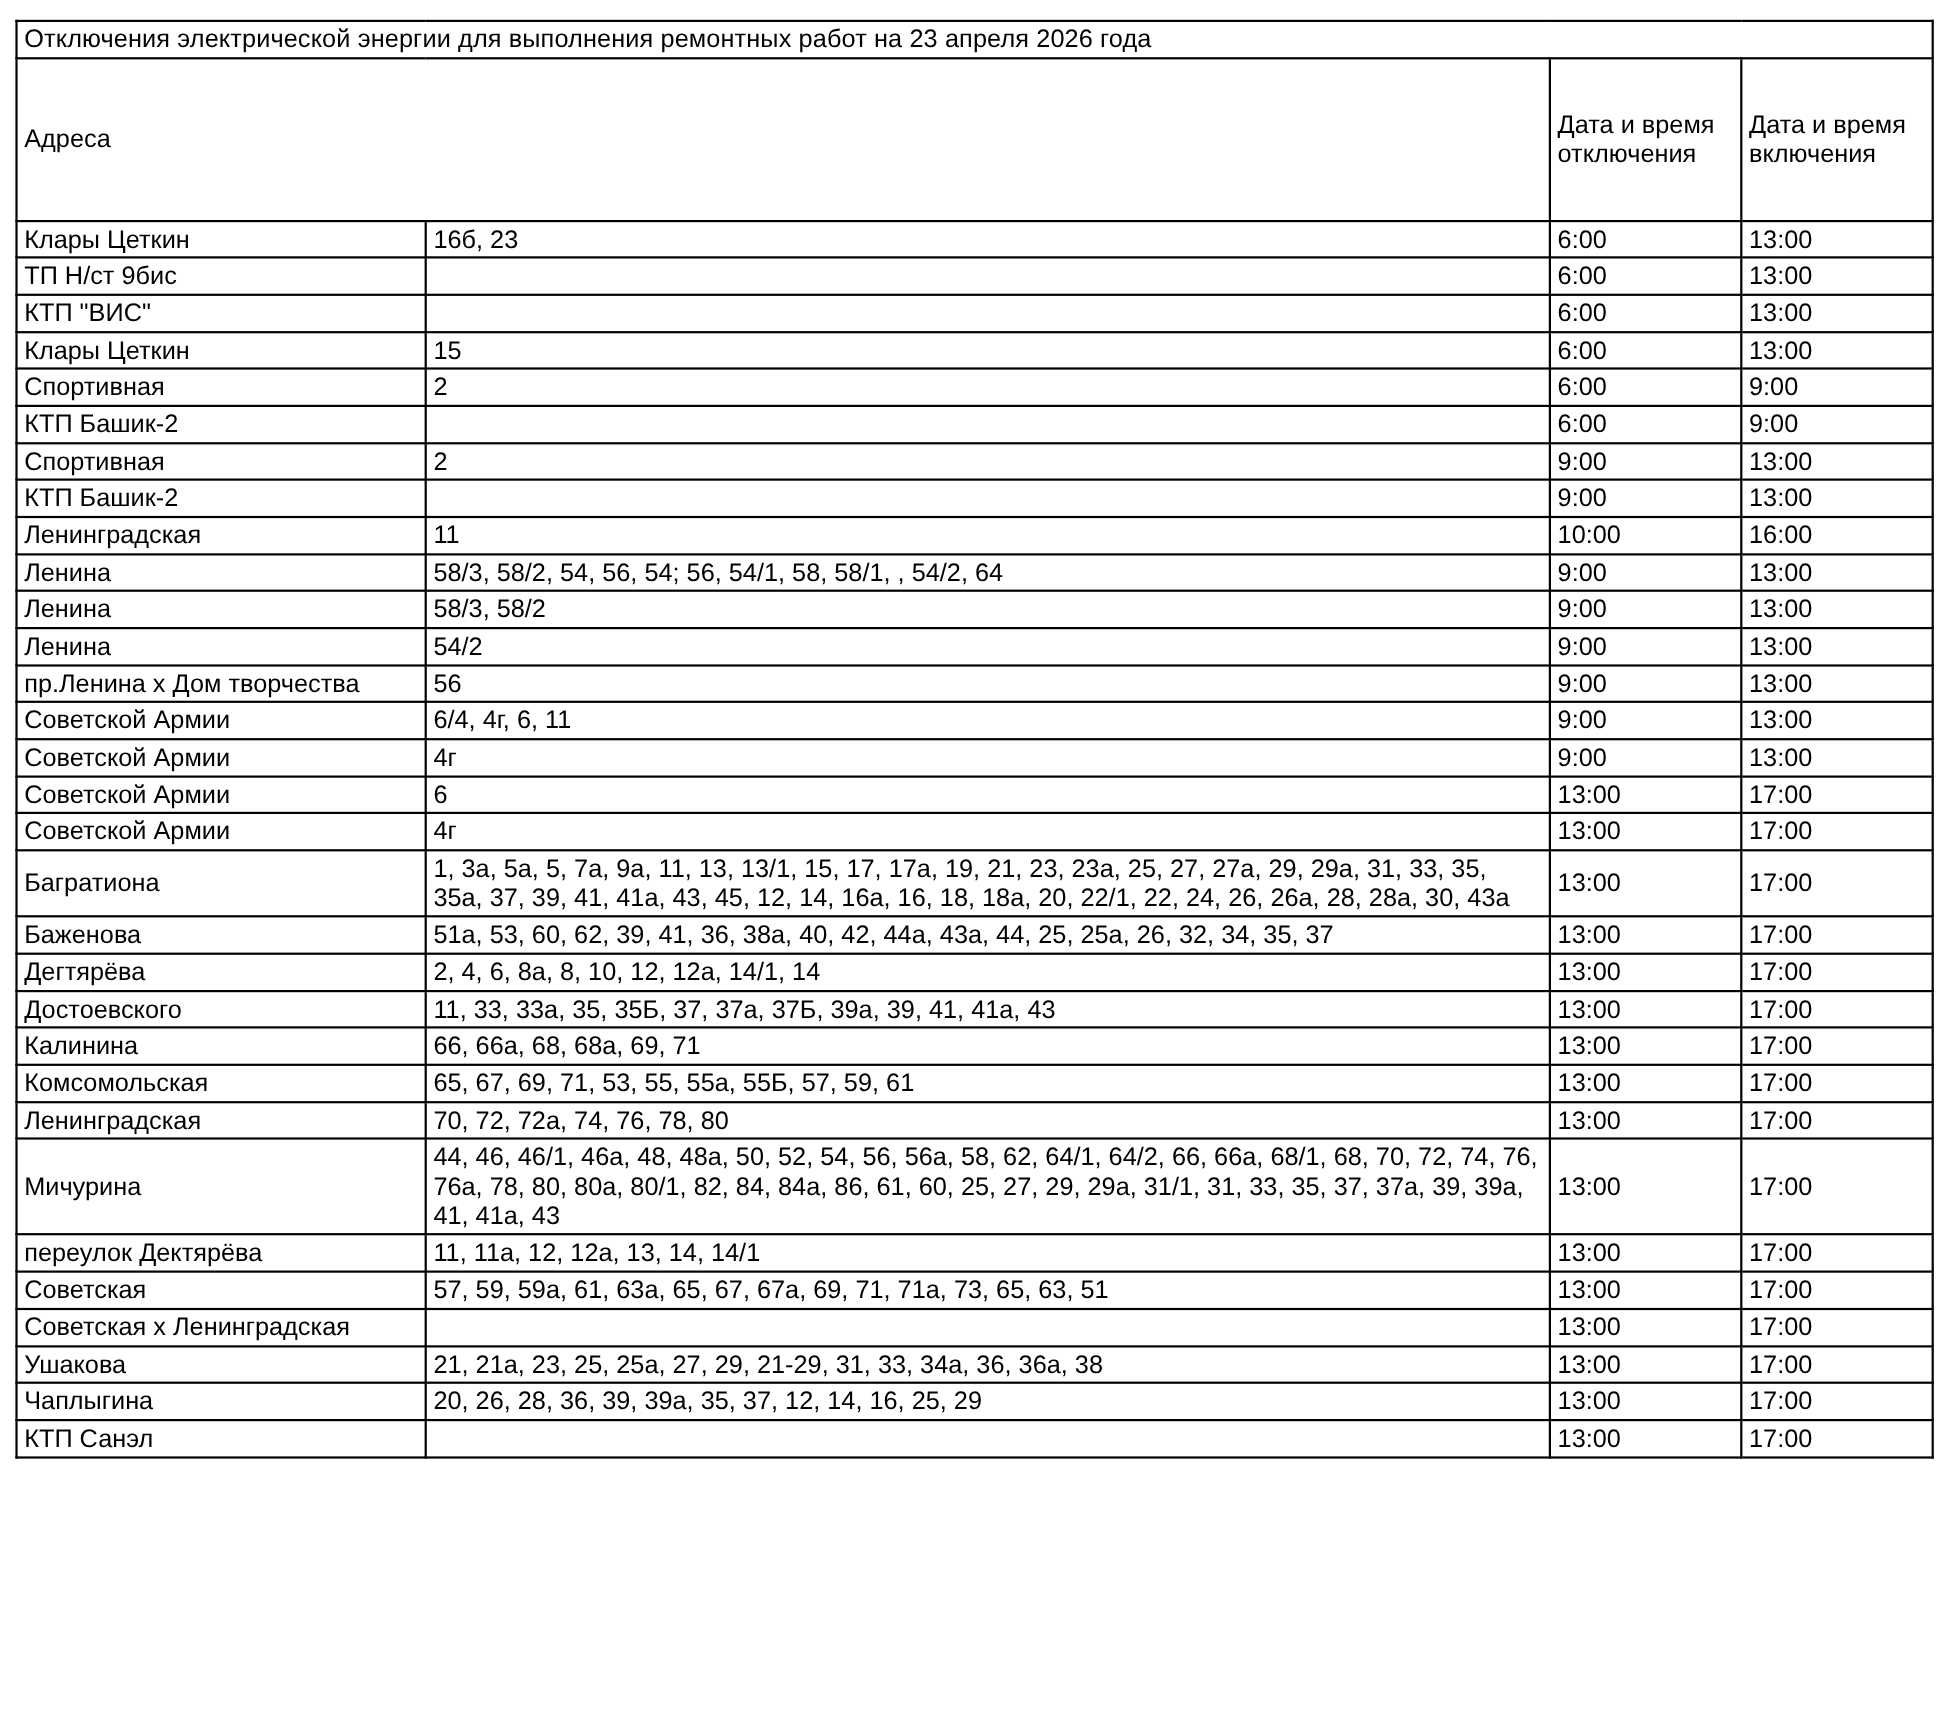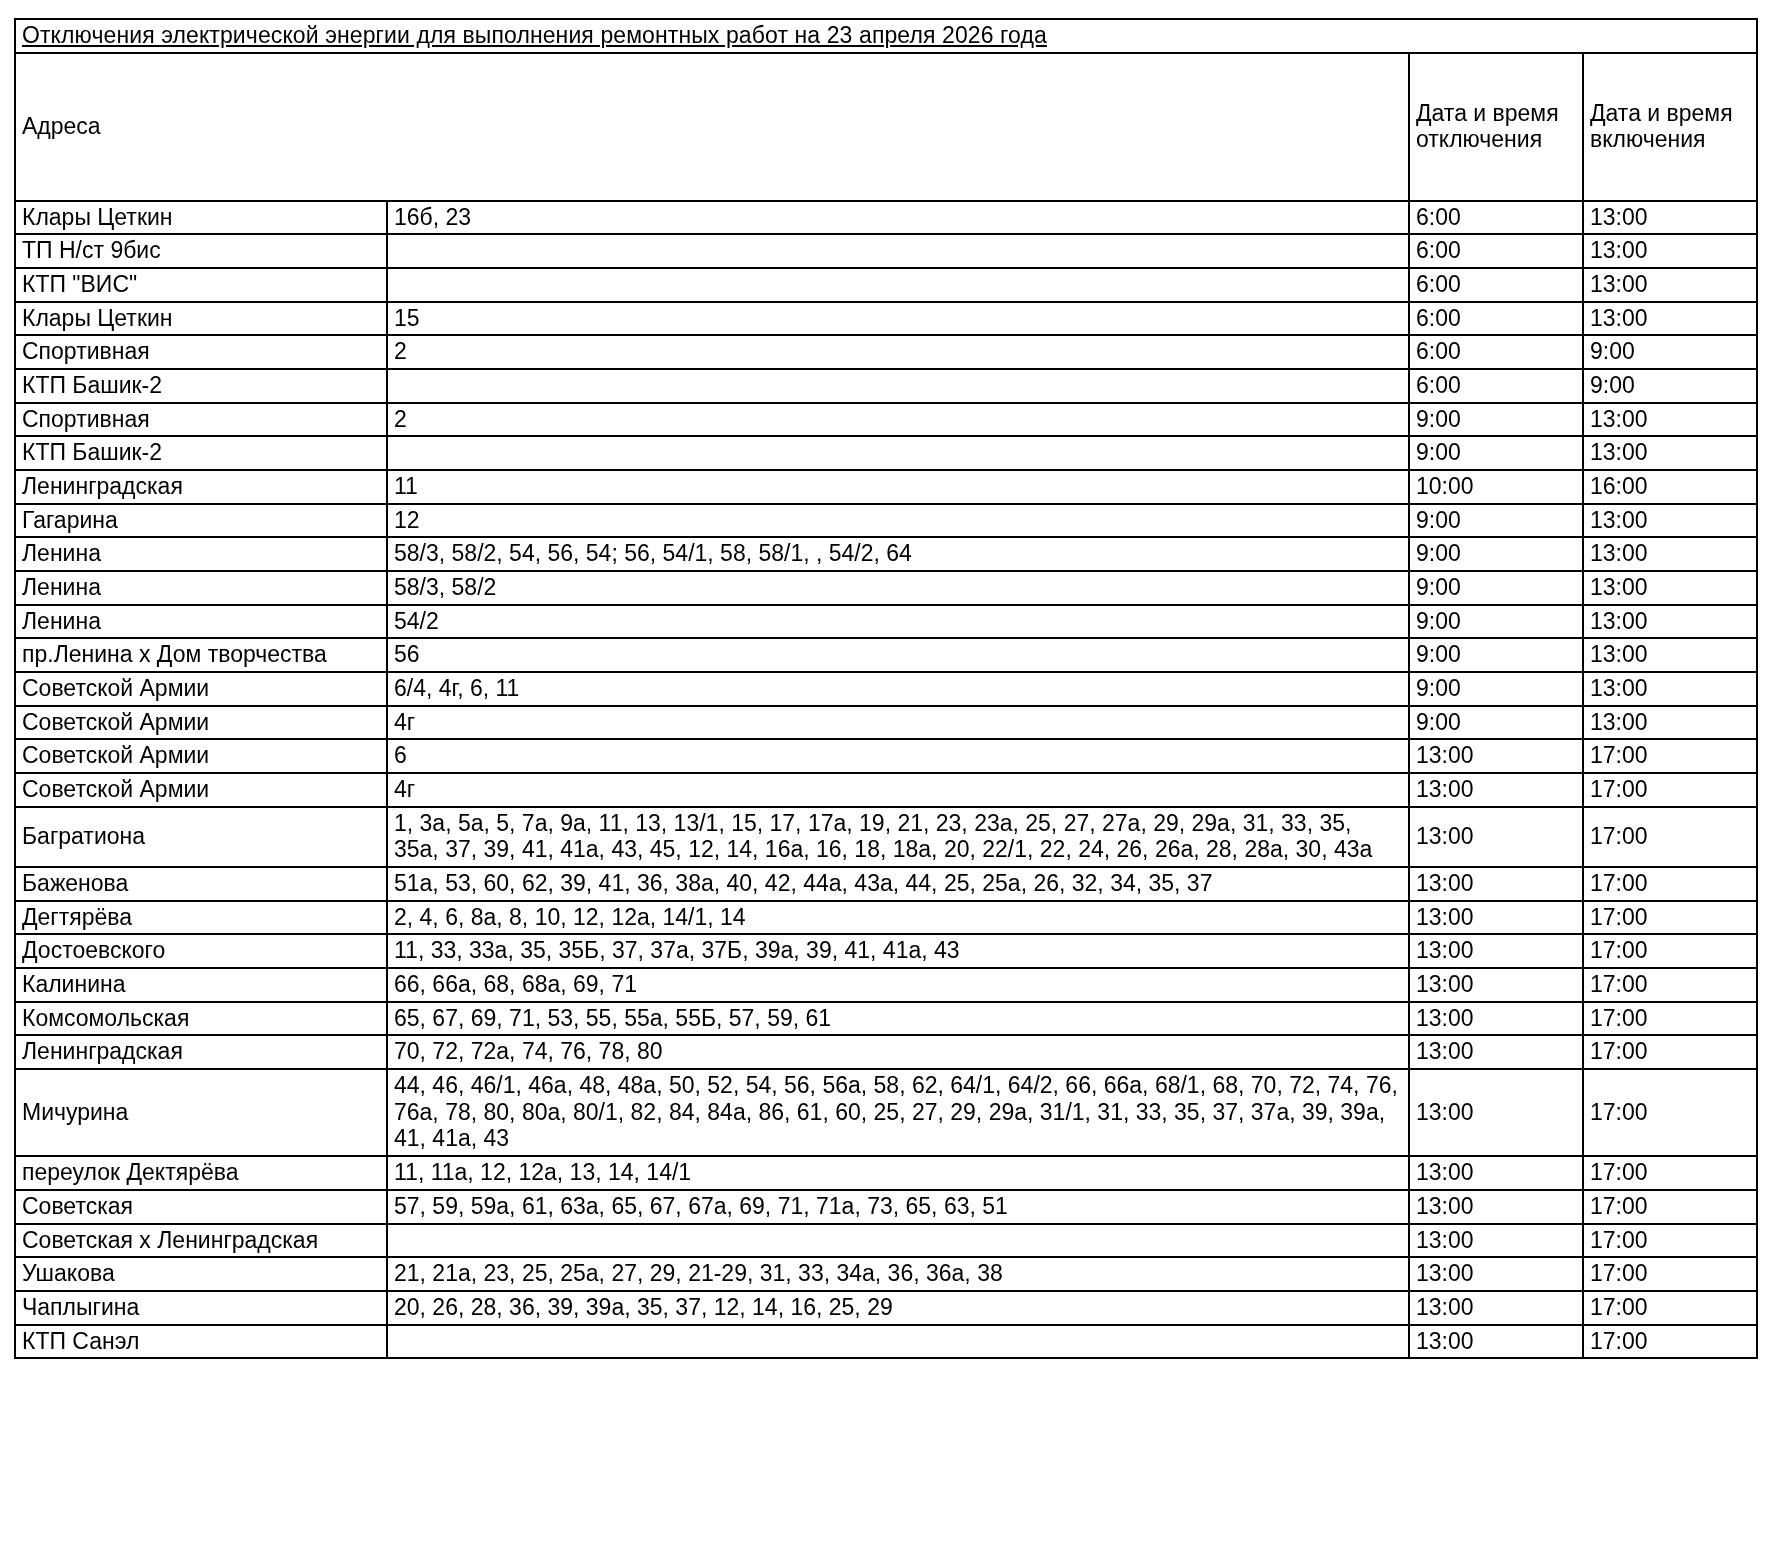--- a/index.html
+++ b/index.html
@@ -42,21 +42,20 @@
   .col-addr   { width: 1022px; }
   .col-off    { width: 174px; }
   .col-on     { width: 174px; }
 
   .title-cell {
     text-align: center;
     font-weight: bold;
     font-size: 25px;
     padding: 6px 4px 8px 4px;
     letter-spacing: 0.1px;
-    text-decoration: underline;
   }
   .hdr-addr {
     text-align: center;
     font-weight: bold;
     font-size: 25px;
     vertical-align: middle;
     height: 148px;
     margin-top: 39px;
   }
   .hdr-time {
@@ -143,26 +142,20 @@
           <td class="time">9:00</td>
           <td class="time">13:00</td>
         </tr>
         <tr>
           <td class="street">Ленинградская</td>
           <td class="addr">11</td>
           <td class="time">10:00</td>
           <td class="time">16:00</td>
         </tr>
         <tr>
-          <td class="street">Гагарина</td>
-          <td class="addr">12</td>
-          <td class="time">9:00</td>
-          <td class="time">13:00</td>
-        </tr>
-        <tr>
           <td class="street">Ленина</td>
           <td class="addr">58/3, 58/2, 54, 56, 54; 56, 54/1, 58, 58/1, , 54/2, 64</td>
           <td class="time">9:00</td>
           <td class="time">13:00</td>
         </tr>
         <tr>
           <td class="street">Ленина</td>
           <td class="addr">58/3, 58/2</td>
           <td class="time">9:00</td>
           <td class="time">13:00</td>

